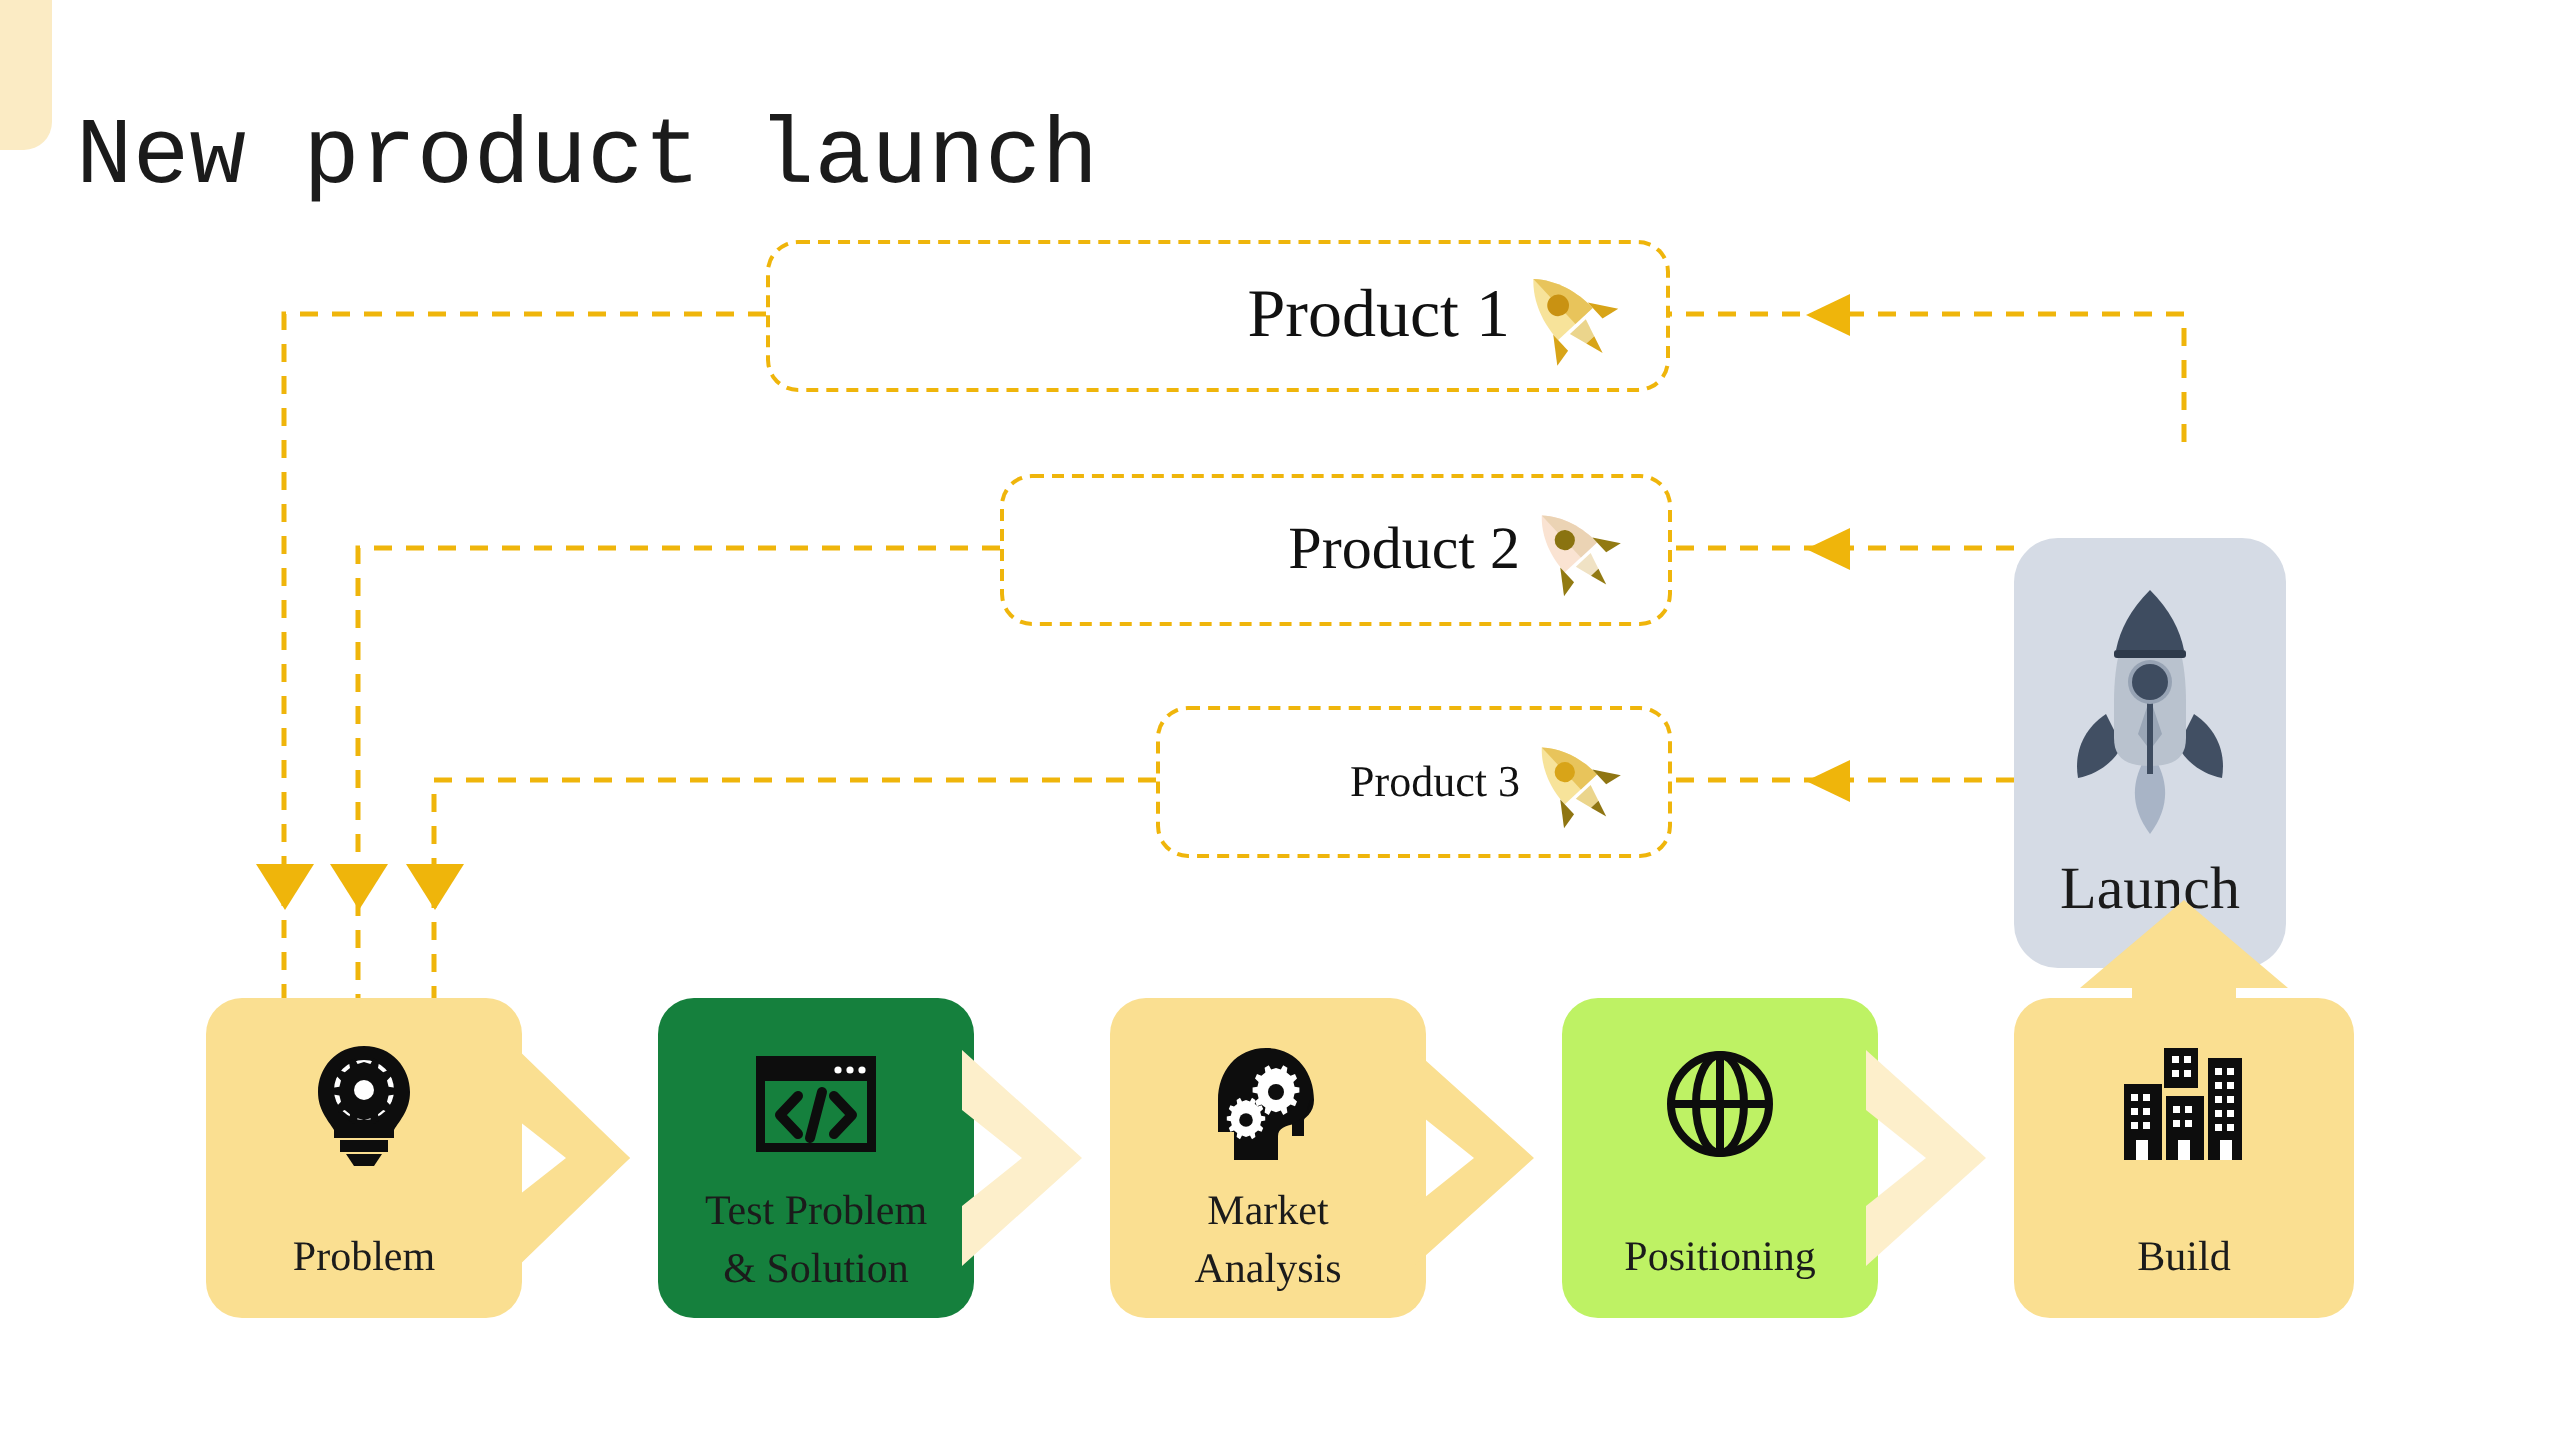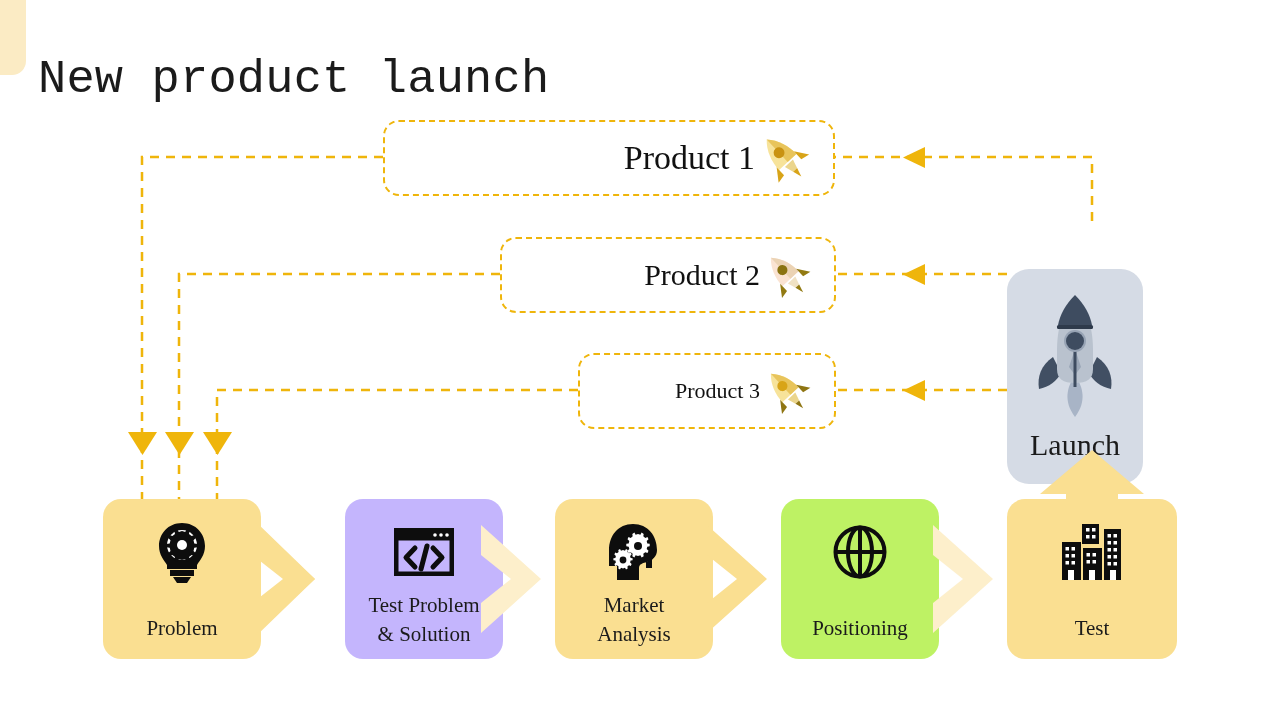--- a/index.html
+++ b/index.html
@@ -189,21 +189,21 @@
       </svg>
     </div>
     <div class="flow-label">Problem</div>
   </div>
   <svg class="chev" style="left:255px;" width="64" height="160" viewBox="0 0 64 160">
     <polygon points="0,22 0,58 4,58 4,42 34,80 4,118 4,102 0,102 0,138 60,80" fill="#FADF91"></polygon>
     <polygon points="0,22 34,80 0,138 0,102 28,80 0,58" fill="#FADF91"></polygon>
     <polygon points="0,26 60,80 0,134 0,104 30,80 0,56" fill="#FADF91"></polygon>
   </svg>
 
-  <div class="flow-card two-line" style="left:345px;background:#c4b5fd;">
+  <div class="flow-card two-line" style="left:329px;background:#15803d;">
     <div class="flow-icon">
       <svg width="60" height="48" viewBox="0 0 60 48">
         <rect x="1.5" y="1.5" width="57" height="45" fill="none" stroke="#0d0d0d" stroke-width="6"></rect>
         <rect x="1.5" y="1.5" width="57" height="11" fill="#0d0d0d"></rect>
         <circle cx="41" cy="7" r="1.8" fill="#ffffff"></circle>
         <circle cx="47" cy="7" r="1.8" fill="#ffffff"></circle>
         <circle cx="53" cy="7" r="1.8" fill="#ffffff"></circle>
         <path d="M21 20 L12 29.5 L21 39" fill="none" stroke="#0d0d0d" stroke-width="5" stroke-linecap="round" stroke-linejoin="round"></path>
         <path d="M39 20 L48 29.5 L39 39" fill="none" stroke="#0d0d0d" stroke-width="5" stroke-linecap="round" stroke-linejoin="round"></path>
         <path d="M33 18 L27 41" stroke="#0d0d0d" stroke-width="5" stroke-linecap="round"></path>
@@ -284,16 +284,16 @@
           <rect x="26.5" y="29" width="3.5" height="3.5"></rect>
             <rect x="32.5" y="29" width="3.5" height="3.5"></rect>
           <rect x="26.5" y="36" width="3.5" height="3.5"></rect>
             <rect x="32.5" y="36" width="3.5" height="3.5"></rect>
           <rect x="8" y="46" width="6" height="10"></rect>
           <rect x="29" y="46" width="6" height="10"></rect>
           <rect x="50" y="46" width="6" height="10"></rect>
         </g>
       </svg>
     </div>
-    <div class="flow-label">Test</div>
+    <div class="flow-label">Build</div>
   </div>
 
 </div>
 
 </body></html>

